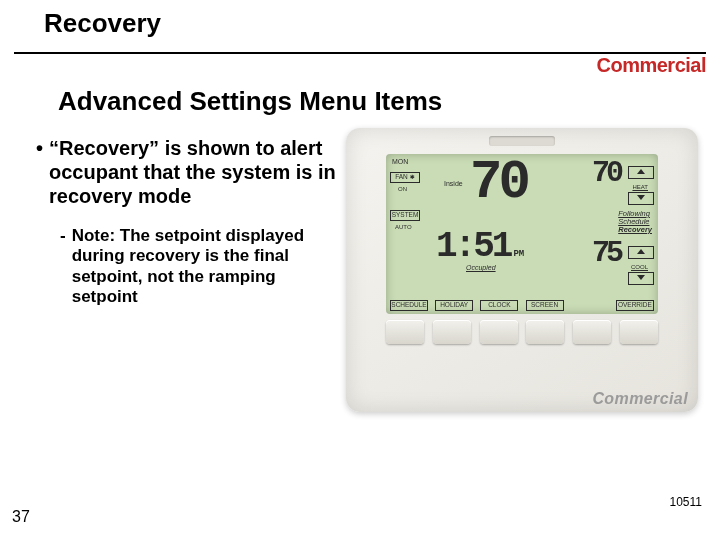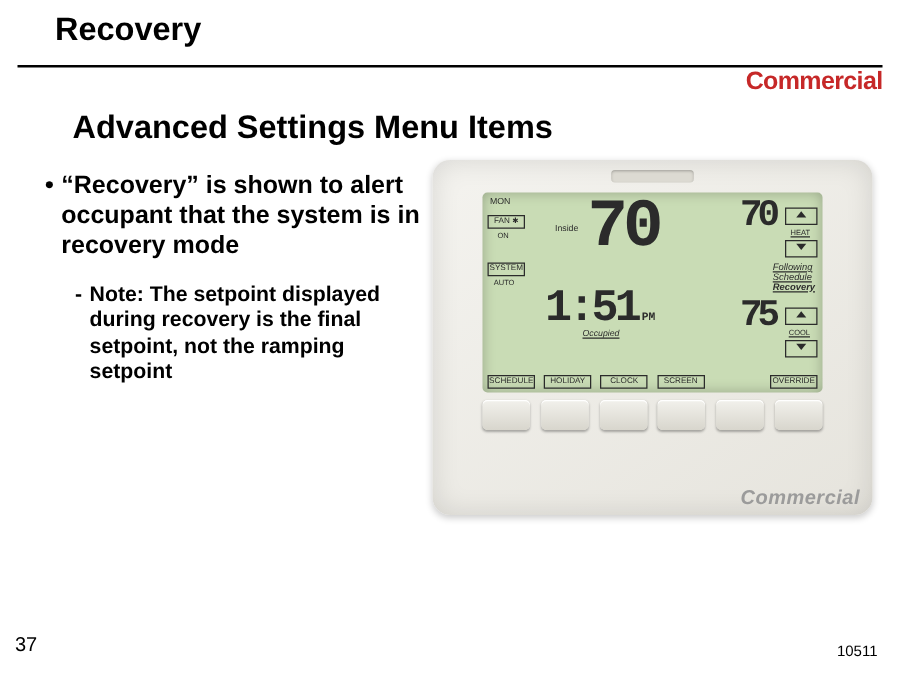--- a/index.html
+++ b/index.html
@@ -31,21 +31,21 @@
   .screen .big { font-size: 54px; line-height: .78; }
   .screen .med { font-size: 30px; line-height: .78; }
   .screen .ul { text-decoration: underline; }
 
   .btnrow { position: absolute; left: 40px; right: 40px; top: 192px; height: 26px; display: flex; justify-content: space-between; }
   .hard-btn { width: 38px; height: 24px; border-radius: 4px; background: linear-gradient(#f2f1ec,#d8d6cd); box-shadow: 0 1px 2px rgba(0,0,0,.3), inset 0 1px 0 #fff; display: flex; align-items: center; justify-content: center; font-size: 6px; color: #555; }
 
   .commercial { position: absolute; right: 10px; bottom: 4px; font-size: 16px; font-weight: bold; color: #9b9b9b; font-style: italic; letter-spacing: .4px; }
 
   .footer-left { position: absolute; left: 12px; bottom: 14px; font-size: 16px; }
-  .footer-right { position: absolute; right: 18px; bottom: 12px; font-size: 12px; margin-left: 44px; }
+  .footer-right { position: absolute; right: 18px; bottom: 31px; font-size: 12px; margin-left: 44px; }
 
   .tri { display:inline-block; width:0; height:0; border-left:4px solid transparent; border-right:4px solid transparent; }
   .tri.up { border-bottom:5px solid #2b2b2b; }
   .tri.down { border-top:5px solid #2b2b2b; }
 </style>
 </head>
 <body>
 
 <div class="slide">
 

